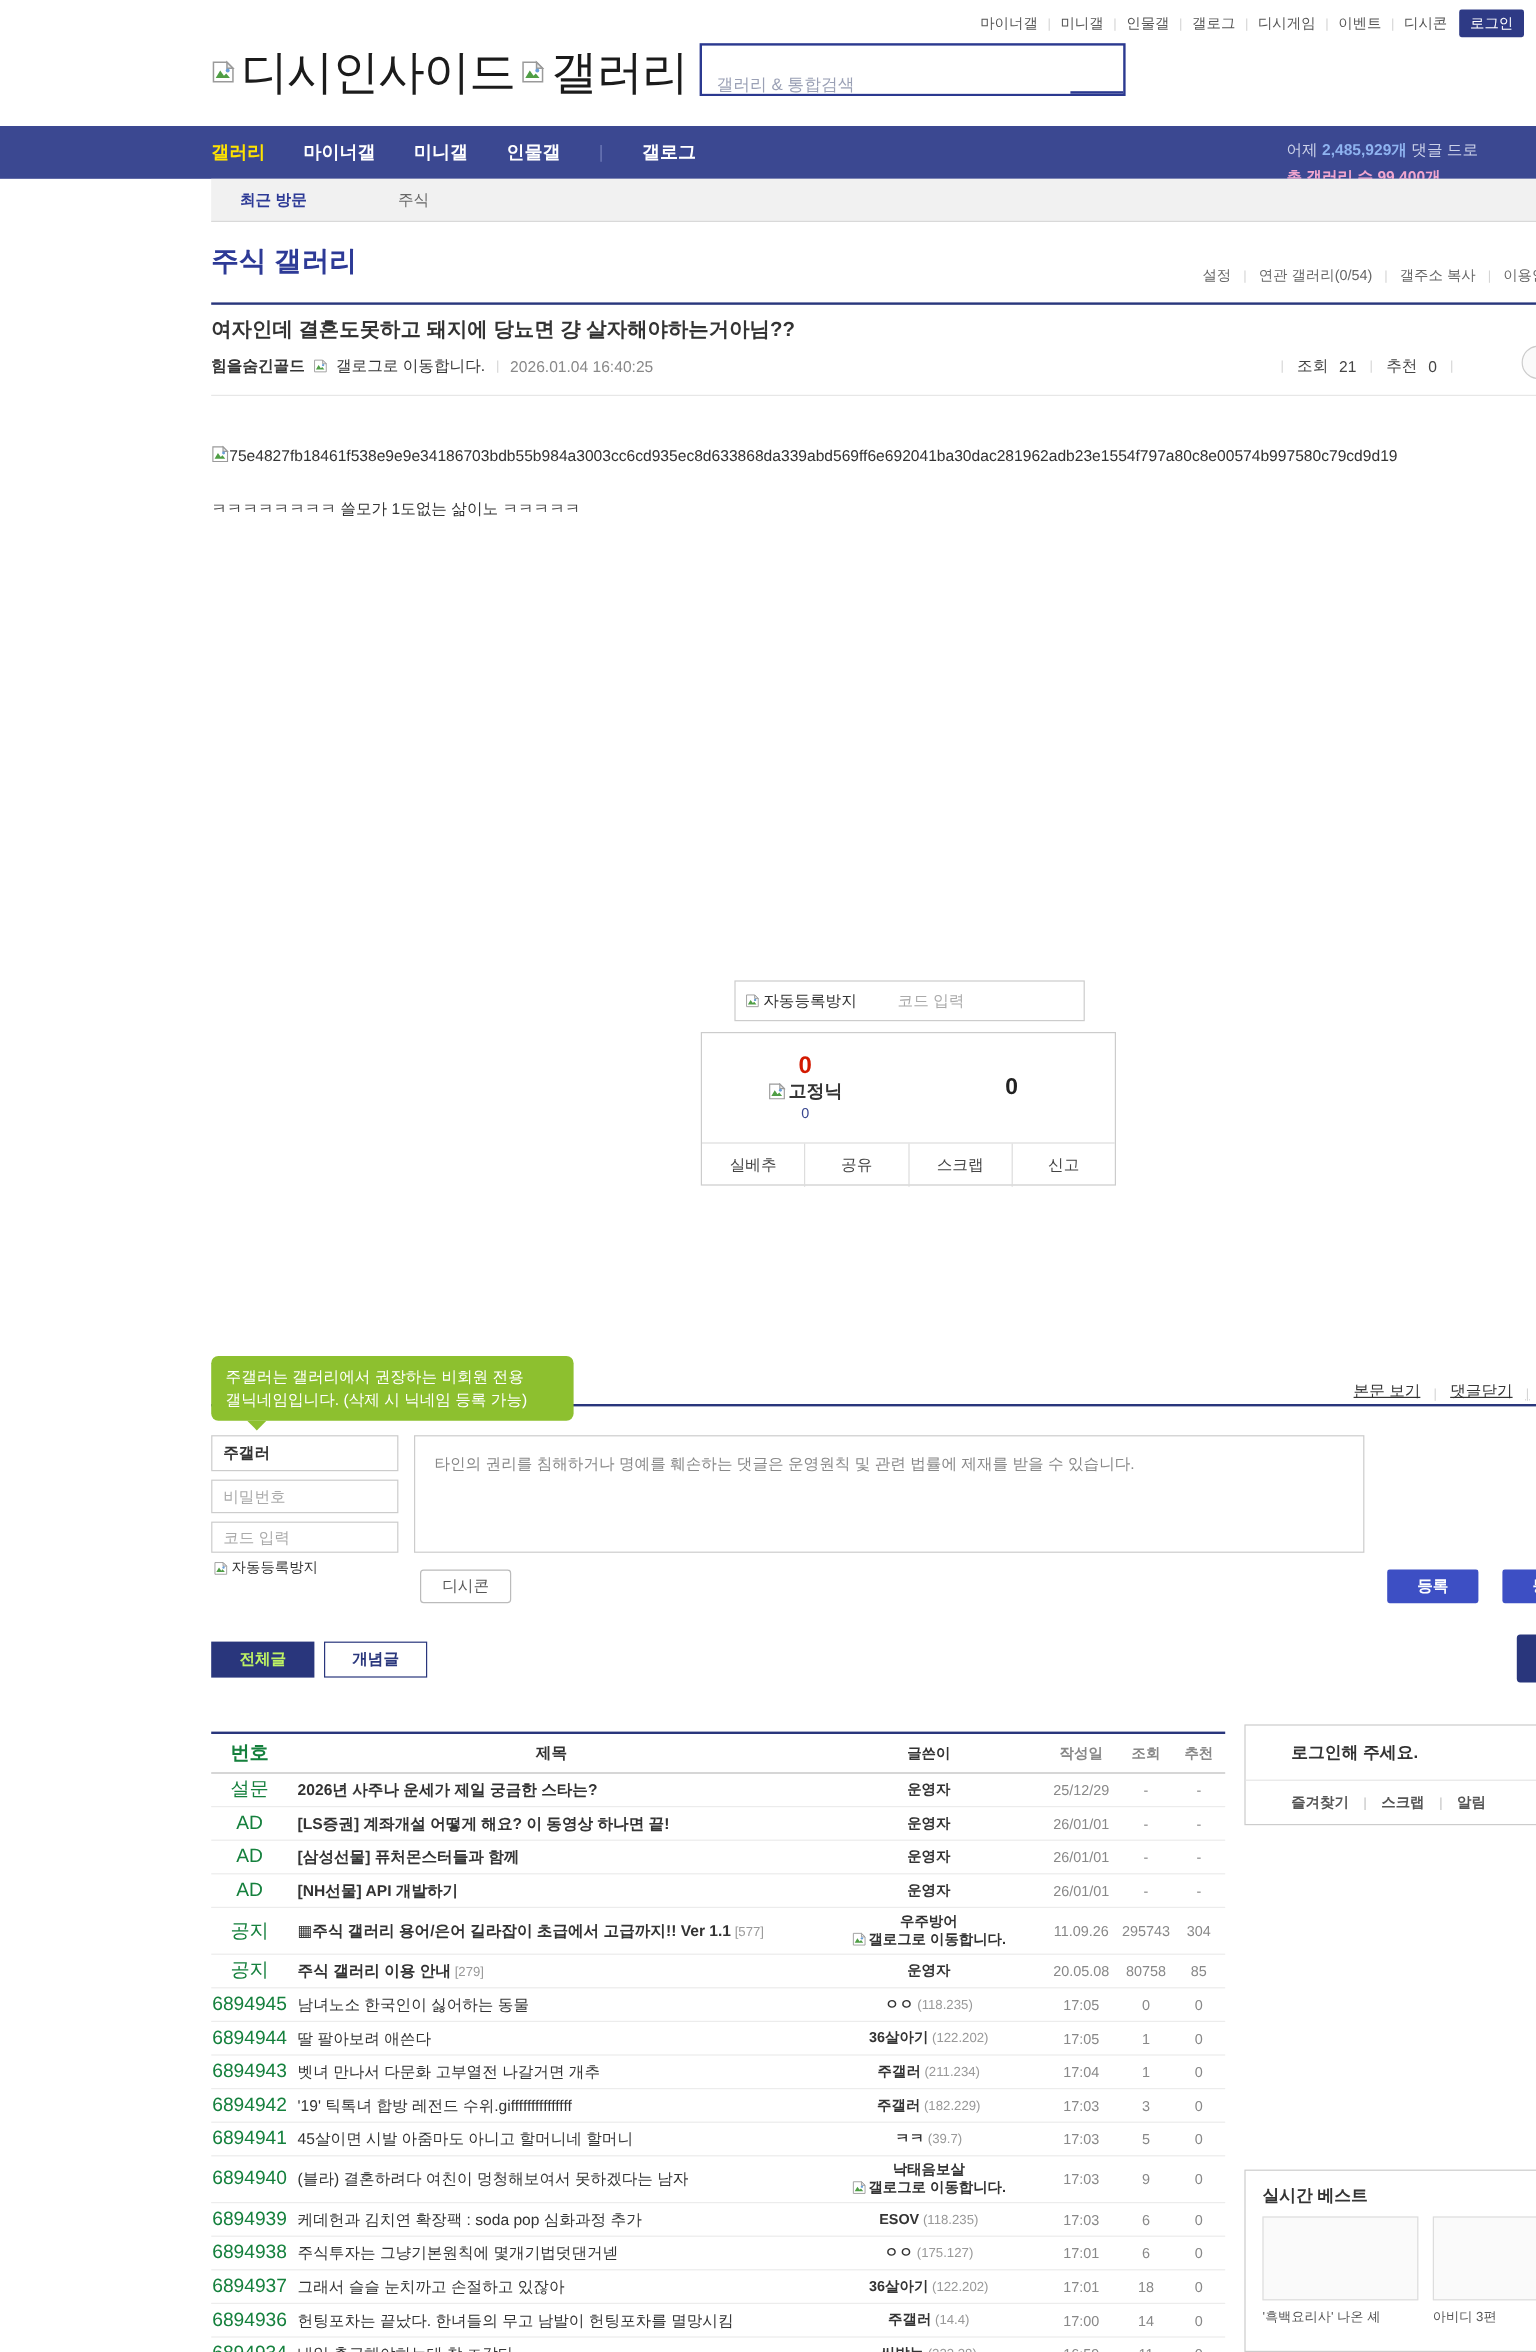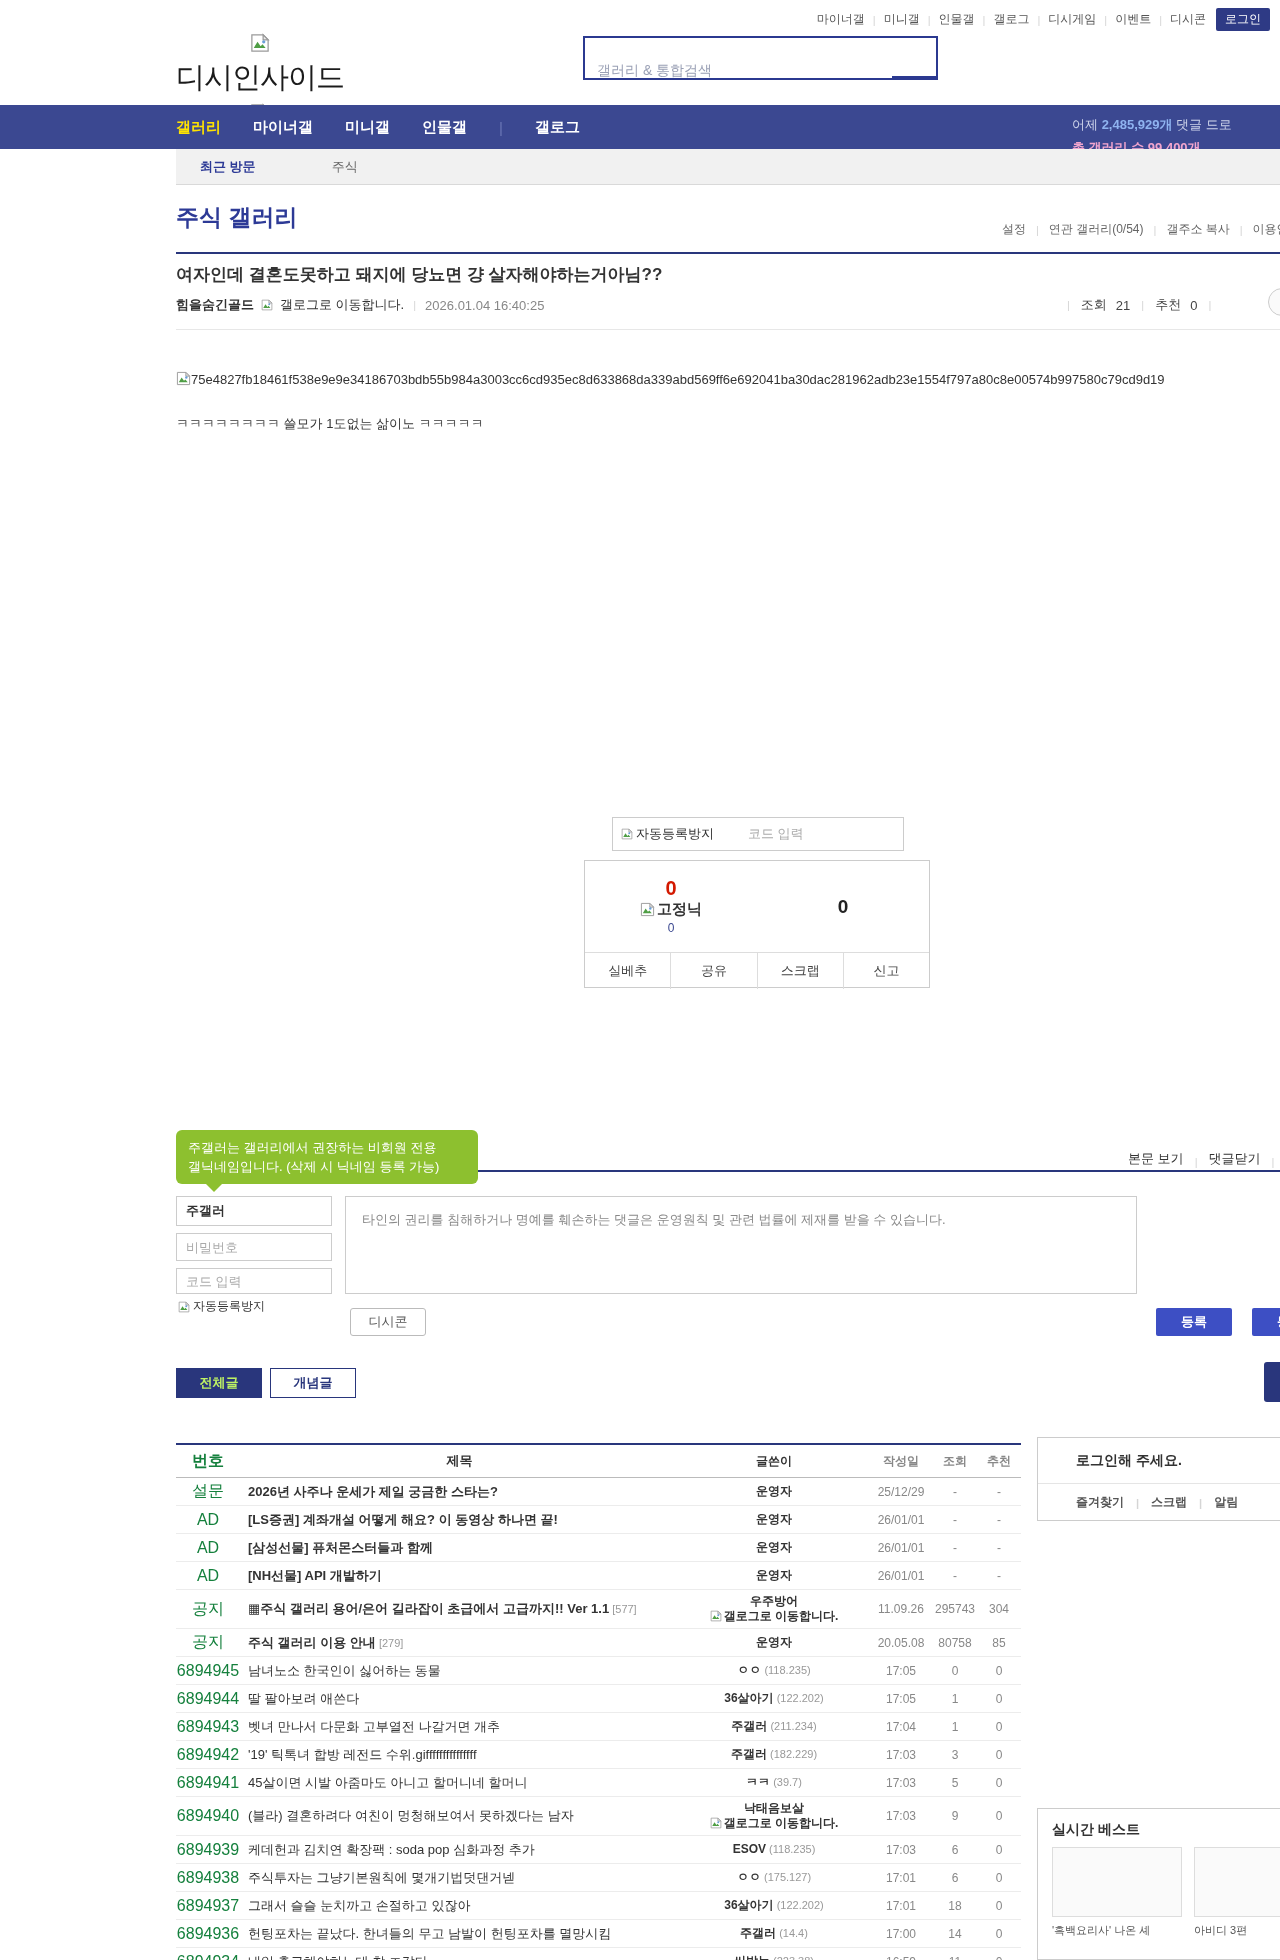--- a/index.html
+++ b/index.html
@@ -10,21 +10,21 @@
   .bi{width:15px;height:15px;vertical-align:-2px;}
   .bi-lg{width:20px;height:20px;vertical-align:-3px;}
   .bi-sm{width:12px;height:12px;vertical-align:-2px;}
 
   
   .top-utility{top:8px;right:10px;display:flex;align-items:center;gap:6px;font-size:12px;color:#555;white-space:nowrap;}
   .tn-item{cursor:pointer;color:#555;}
   .login-btn{background:#2e3a85;color:#fff;font-size:12px;padding:3px 9px;border-radius:2px;margin-left:4px;cursor:pointer;}
 
   
-  .logo{top:33px;left:176px;display:flex;align-items:center;gap:5px;font-size:29px;font-weight:500;color:#1b1b1b;letter-spacing:-1px;flex-direction:column;}
+  .logo{top:33px;left:176px;display:flex;align-items:center;gap:5px;font-size:39px;font-weight:500;color:#1b1b1b;letter-spacing:-1px;}
   .search-box{top:36px;left:583px;width:355px;height:44px;border:2px solid #2b3990;display:flex;box-sizing:border-box;}
   .search-input{flex:1;border:0;outline:0;padding:0 12px;font-size:14px;color:#333;font-family:inherit;}
   .search-input::placeholder{color:#9aa0b5;}
   .search-btn{position:relative;width:44px;background:#2b3990;cursor:pointer;border:0;}
   .search-btn::before{content:'';position:absolute;width:11px;height:11px;border:2px solid #fff;border-radius:50%;top:11px;left:13px;}
   .search-btn::after{content:'';position:absolute;width:2px;height:8px;background:#fff;top:23px;left:27px;transform:rotate(-45deg);}
 
   
   .main-nav{top:105px;left:0;width:1280px;height:44px;background:#3b4891;}
   .nav-items{position:absolute;left:176px;top:0;height:44px;display:flex;align-items:center;gap:32px;font-size:15px;font-weight:bold;color:#fff;}
@@ -71,21 +71,21 @@
   .up-num{color:#d31900;font-size:20px;font-weight:bold;line-height:20px;cursor:pointer;}
   .fixed-row{font-size:15px;font-weight:bold;color:#333;margin-top:2px;display:flex;align-items:center;gap:2px;}
   .fixed-num{font-size:12px;color:#3b4890;margin-top:2px;}
   .down-num{color:#222;font-size:19px;font-weight:bold;cursor:pointer;}
   .vote-btns{display:flex;height:36px;border-top:1px solid #ddd;}
   .vote-btn{flex:1;display:flex;align-items:center;justify-content:center;font-size:13px;color:#444;cursor:pointer;border-left:1px solid #ddd;}
   .vote-btn:first-child{border-left:0;}
 
   
   .cmt-fragment{top:1148px;left:400px;font-size:13px;color:#333;}
-  .cmt-links{top:1150px;left:1128px;display:flex;align-items:flex-end;gap:9px;font-size:13px;color:#333;white-space:nowrap;}
+  .cmt-links{top:1150px;left:1128px;display:flex;align-items:flex-end;gap:9px;font-size:13px;color:#333;white-space:nowrap;text-decoration:underline;}
   .cmt-link{cursor:pointer;}
   .cmt-border{top:1170px;left:176px;width:1114px;border-top:2px solid #29367c;}
   .tooltip{top:1130px;left:176px;width:278px;background:#8dc02f;border-radius:6px;color:#fff;font-size:13px;line-height:19px;padding:8px 12px;z-index:5;}
   .tooltip::after{content:'';position:absolute;left:30px;bottom:-8px;border:8px solid transparent;border-top-color:#8dc02f;border-bottom:0;}
 
   
   .cf-input{left:176px;width:156px;border:1px solid #ccc;box-sizing:border-box;font-size:13px;padding:0 9px;font-family:inherit;color:#333;outline:0;}
   .cf-input::placeholder{color:#aaa;}
   #cf-nick{top:1196px;height:30px;font-weight:bold;}
   #cf-pass{top:1233px;height:28px;}

